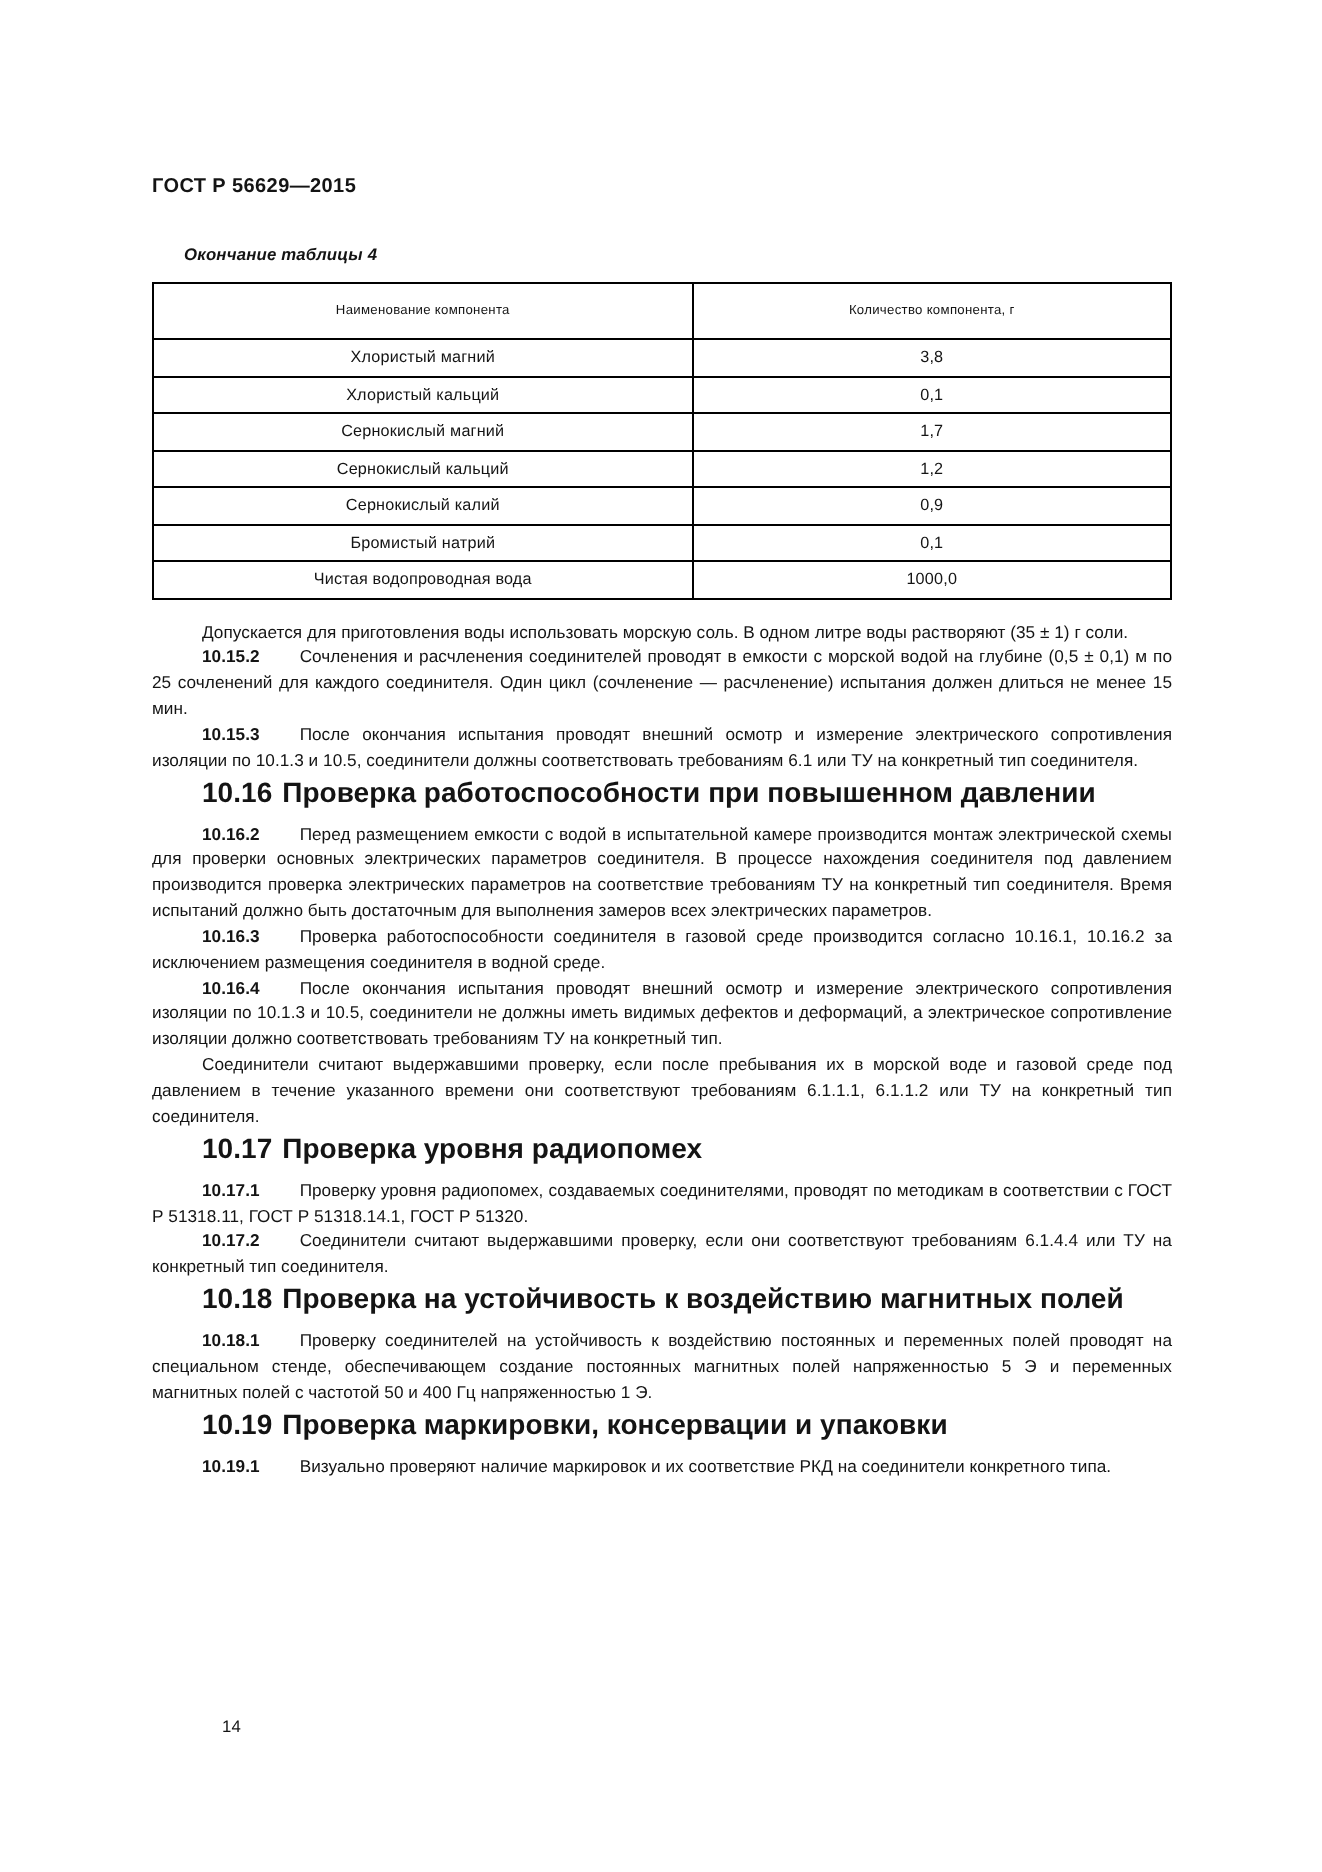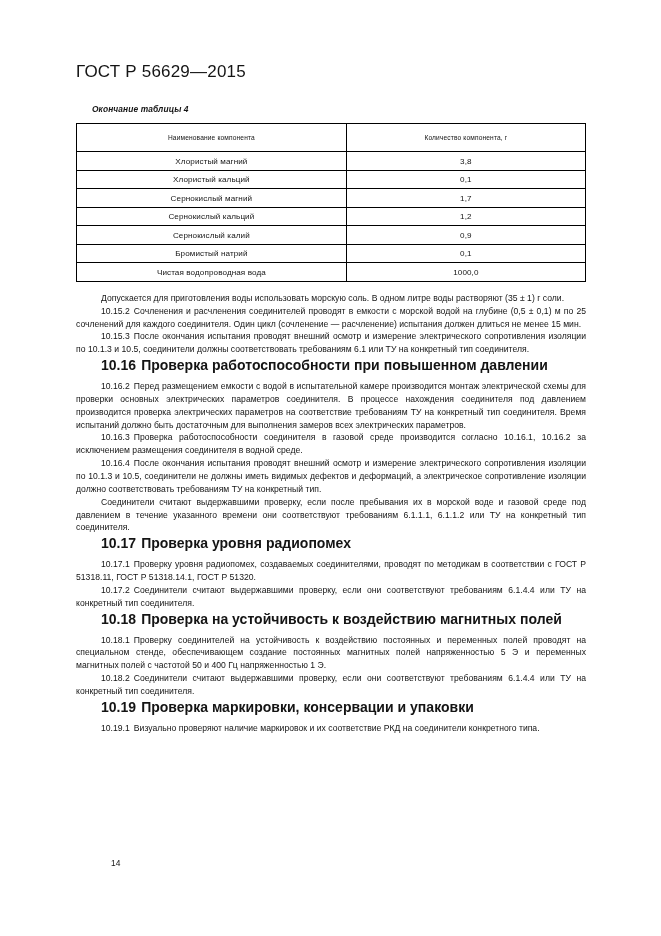--- a/index.html
+++ b/index.html
@@ -22,23 +22,23 @@
   }
   .content {
     position: absolute;
     left: 76px;
     top: 0;
     width: 510px;
   }
 
   
   .doc-header {
-    margin-top: 62px;
-    font-size: 17px;
-    font-weight: normal;
+    margin-top: 88px;
+    font-size: 10px;
+    font-weight: bold;
     letter-spacing: 0.2px;
     line-height: 1.2;
   }
   .table-caption {
     margin-top: 22px;
     font-size: 8.4px;
     font-style: italic;
     font-weight: bold;
     letter-spacing: 0.1px;
     margin-left: 16px;
@@ -89,21 +89,21 @@
 
   h3.section {
     margin: 1px 0 7px 0;
     font-size: 14px;
     font-weight: bold;
     text-indent: 25px;
     letter-spacing: 0.02px;
   }
   h3.section .num { margin-right: 5px; }
 
-  p.body .num { margin-right: 4px; }
+  p.body .num { margin-right: 20px; font-weight: bold; }
 
   
   .page-number {
     position: absolute;
     left: 76px;
     top: 858px;
     font-size: 8.4px;
     letter-spacing: 0.1px;
     margin-left: 35px;
   }
@@ -181,21 +181,20 @@
     <h3 class="section"><span class="num">10.17</span><span>Проверка уровня радиопомех</span></h3>
 
     <p class="body"><span class="num">10.17.1</span><span>Проверку уровня радиопомех, создаваемых соединителями, проводят по методикам в соответствии с ГОСТ Р 51318.11, ГОСТ Р 51318.14.1, ГОСТ Р 51320.</span></p>
 
     <p class="body"><span class="num">10.17.2</span><span>Соединители считают выдержавшими проверку, если они соответствуют требовани­ям 6.1.4.4 или ТУ на конкретный тип соединителя.</span></p>
 
     <h3 class="section"><span class="num">10.18</span><span>Проверка на устойчивость к воздействию магнитных полей</span></h3>
 
     <p class="body"><span class="num">10.18.1</span><span>Проверку соединителей на устойчивость к воздействию постоянных и переменных полей проводят на специальном стенде, обеспечивающем создание постоянных магнитных полей напряжен­ностью 5 Э и переменных магнитных полей с частотой 50 и 400 Гц напряженностью 1 Э.</span></p>
 
-    <p class="body"><span class="num">10.18.2</span><span>Соединители считают выдержавшими проверку, если они соответствуют требовани­ям 6.1.4.4 или ТУ на конкретный тип соединителя.</span></p>
 
     <h3 class="section"><span class="num">10.19</span><span>Проверка маркировки, консервации и упаковки</span></h3>
 
     <p class="body"><span class="num">10.19.1</span><span>Визуально проверяют наличие маркировок и их соответствие РКД на соединители кон­кретного типа.</span></p>
 
   </div>
 
   <div class="page-number">14</div>
 </div>
 

